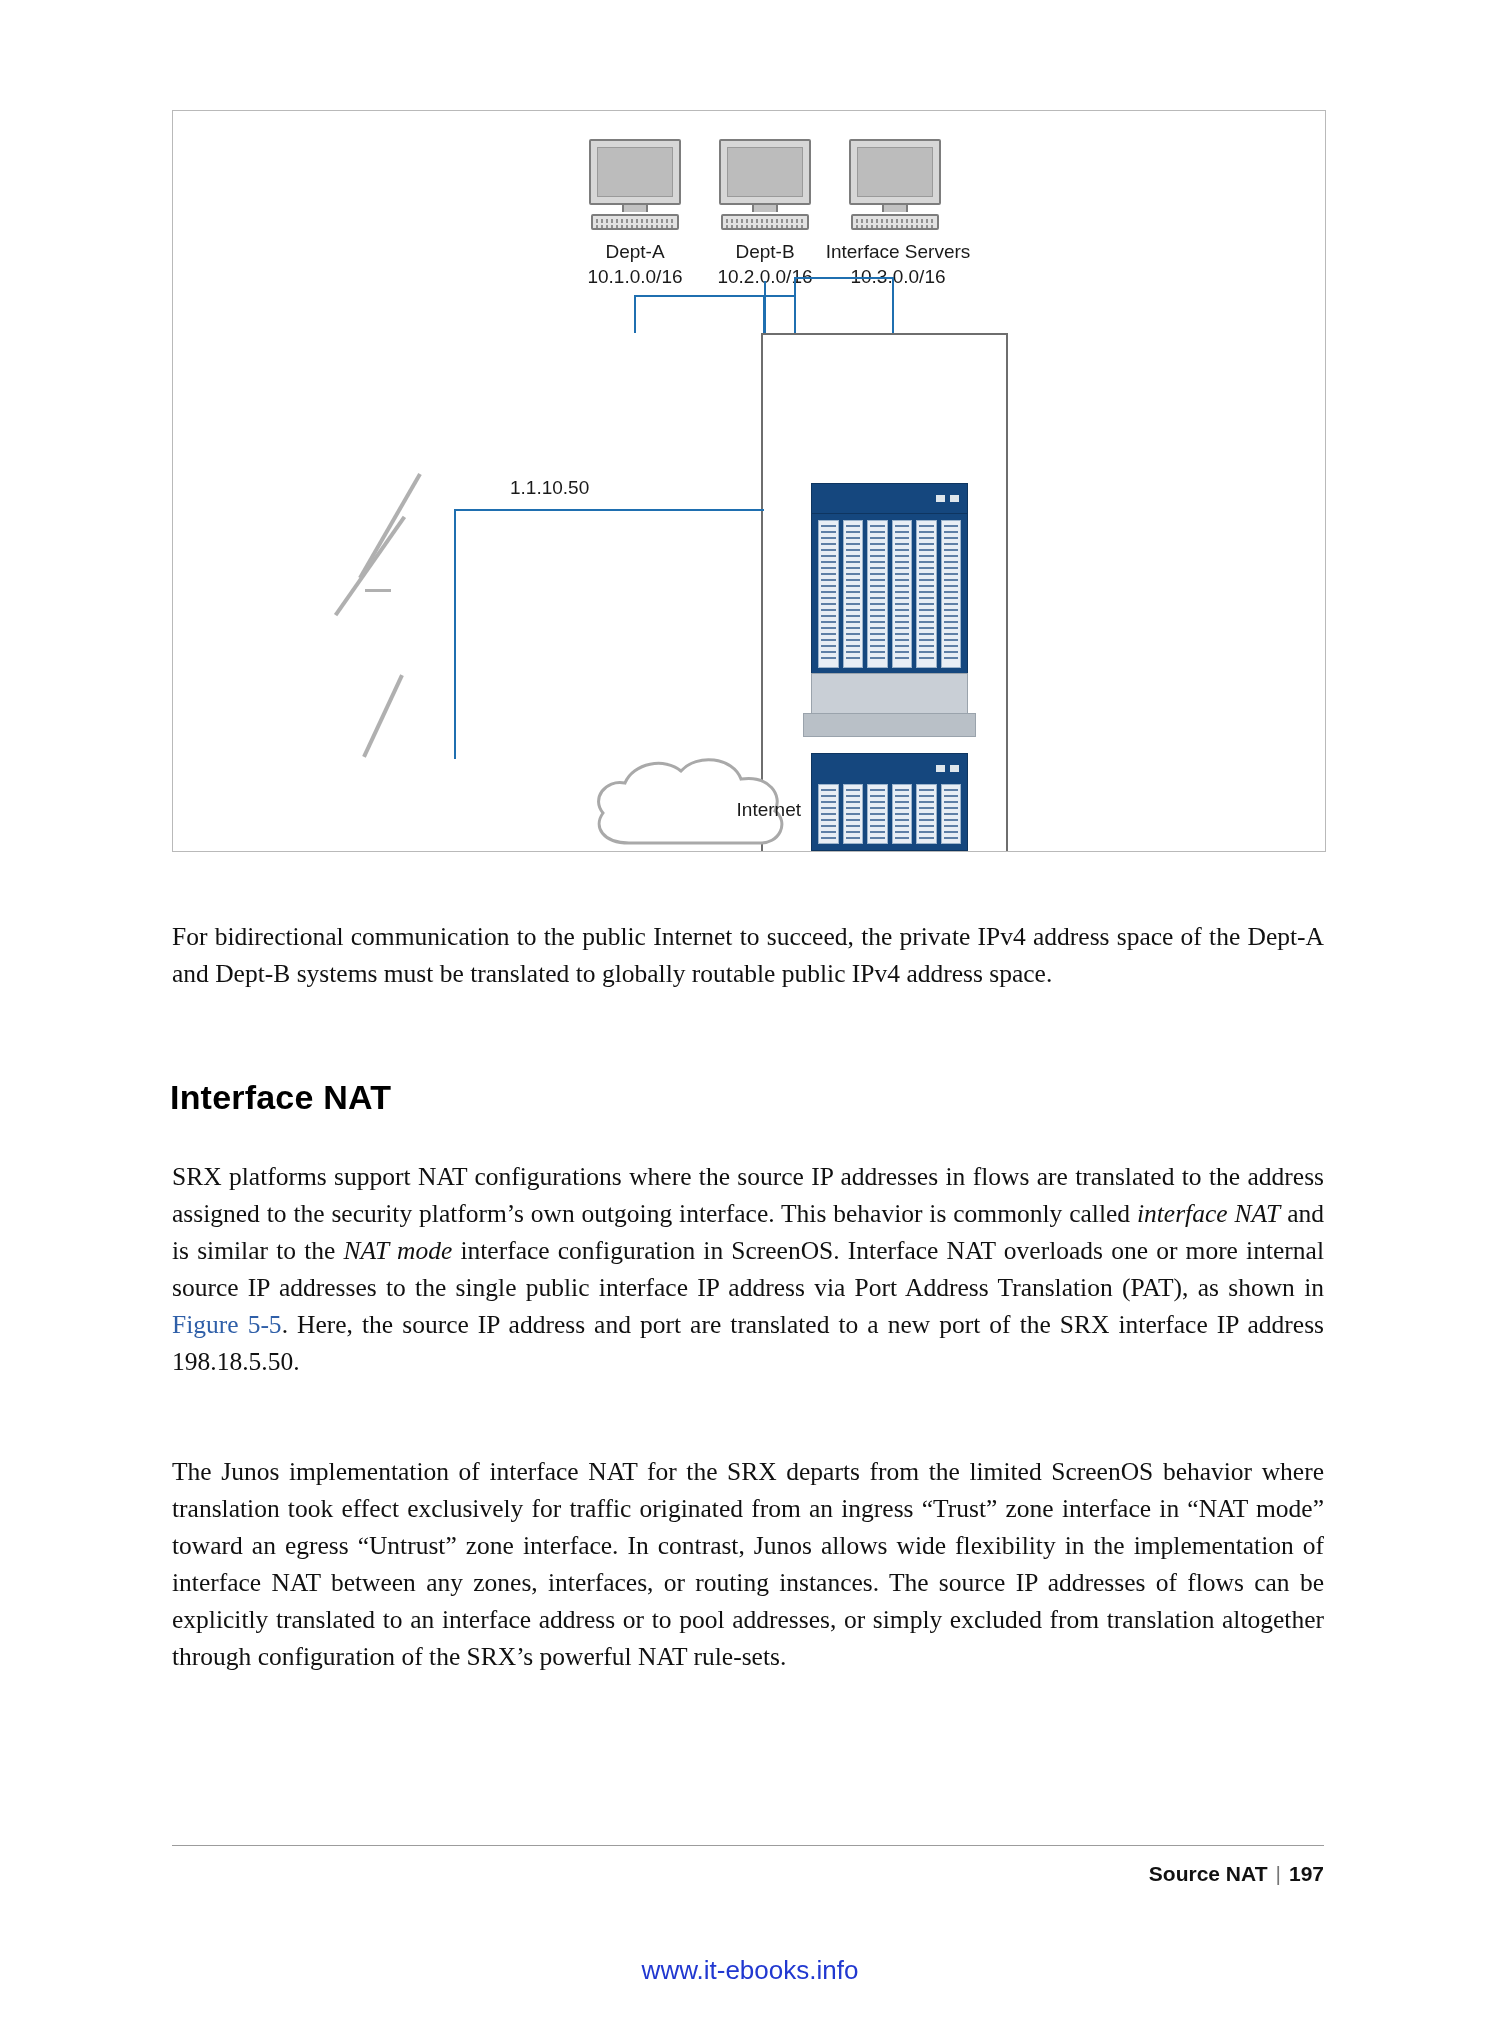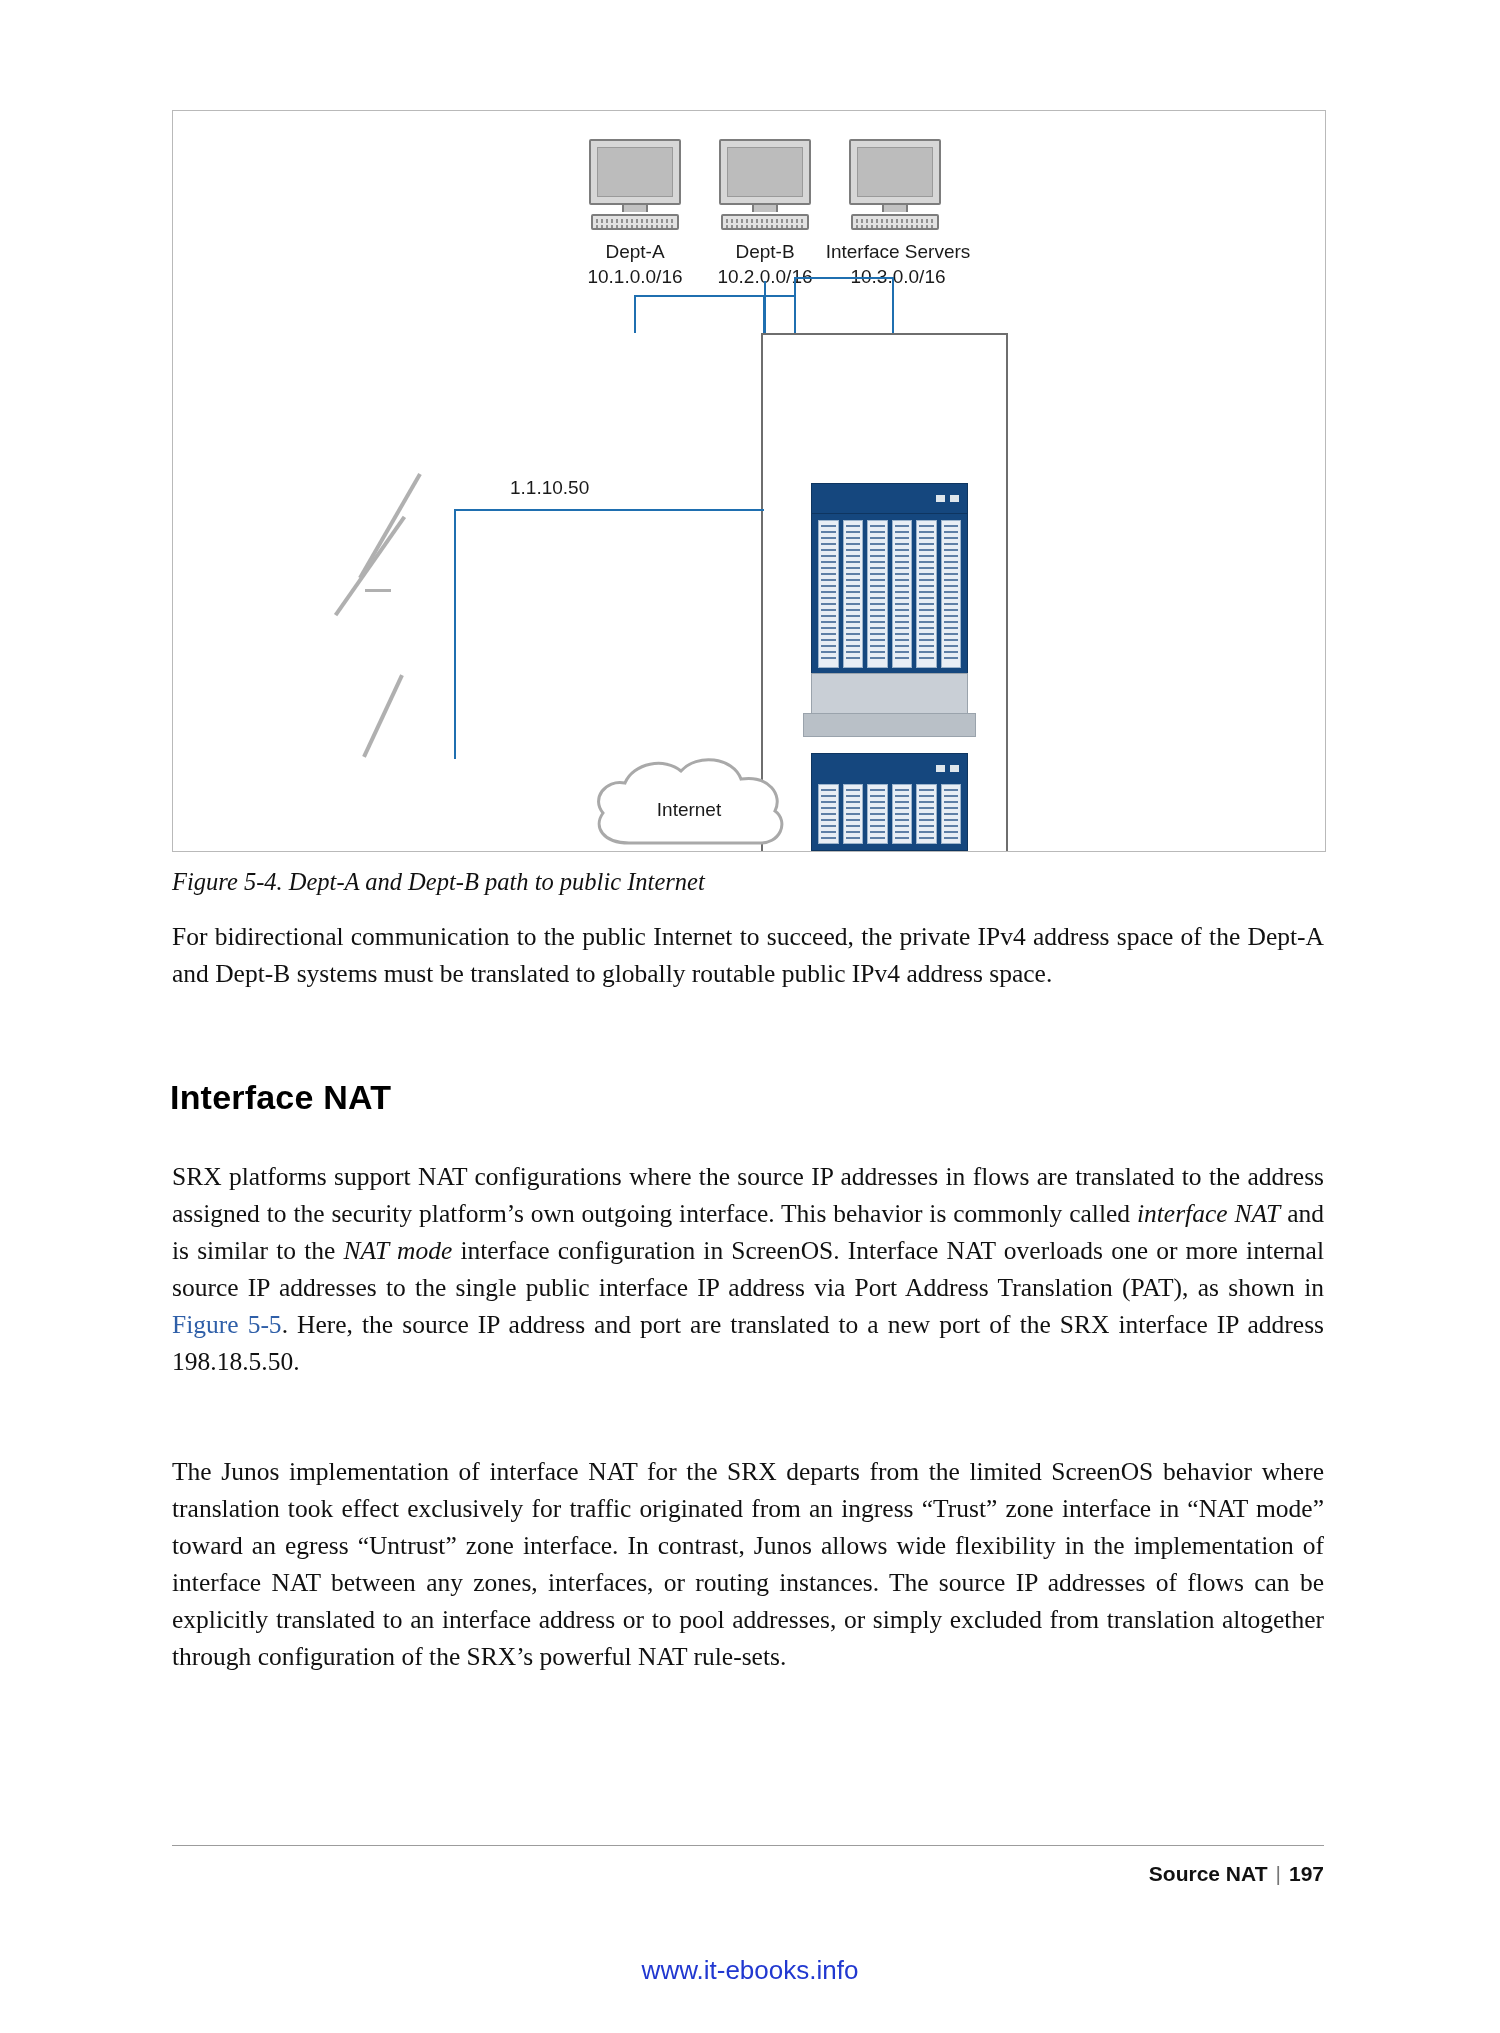--- a/index.html
+++ b/index.html
@@ -210,21 +210,21 @@
     top: 640px;
     width: 224px;
     height: 122px;
   }
   .cloud svg { display: block; }
   .cloud-label {
     position: absolute;
     left: 404px;
     top: 688px;
     width: 224px;
-    text-align: center;
+    text-align: right;
     font-size: 19px;
     color: #1a1a1a;
     font-family: "Liberation Sans", sans-serif;
   }
   .ip-label {
     position: absolute;
     font-size: 19px;
     color: #1a1a1a;
     white-space: nowrap;
     font-family: "Liberation Sans", sans-serif;
@@ -403,21 +403,20 @@
       <div class="spike" style="left:208px; top:560px; width:4px; height:90px; transform:rotate(25deg);"></div>
       <div class="spike" style="left:192px; top:478px; width:26px; height:3px;"></div>
 
       <div class="wire" style="left:281px; top:398px; width:2px; height:250px;"></div>
       <div class="wire" style="left:281px; top:398px; width:310px; height:2px;"></div>
       <div class="ip-label" style="left:337px; top:366px;">1.1.10.50</div>
 
     </div>
   </div>
 
-  <div class="fig-caption">Figure 5-4. Dept-A and Dept-B path to public Internet</div>
 
   <p class="body" style="top:918px;">For bidirectional communication to the public Internet to succeed, the private IPv4 address space of the Dept-A and Dept-B systems must be translated to globally routable public IPv4 address space.</p>
 
   <h2 class="section">Interface NAT</h2>
 
   <p class="body" style="top:1158px;"><span>SRX platforms support NAT configurations where the source IP addresses in flows are translated to the address assigned to the security platform’s own outgoing interface. This behavior is commonly called </span><span class="ital">interface NAT</span><span> and is similar to the </span><span class="ital">NAT mode</span><span> interface configuration in ScreenOS. Interface NAT overloads one or more internal source IP addresses to the single public interface IP address via Port Address Translation (PAT), as shown in </span><span class="xref">Figure 5-5</span><span>. Here, the source IP address and port are translated to a new port of the SRX interface IP address 198.18.5.50.</span></p>
 
   <p class="body" style="top:1453px;">The Junos implementation of interface NAT for the SRX departs from the limited ScreenOS behavior where translation took effect exclusively for traffic originated from an ingress “Trust” zone interface in “NAT mode” toward an egress “Untrust” zone interface. In contrast, Junos allows wide flexibility in the implementation of interface NAT between any zones, interfaces, or routing instances. The source IP addresses of flows can be explicitly translated to an interface address or to pool addresses, or simply excluded from translation altogether through configuration of the SRX’s powerful NAT rule-sets.</p>
 
   <div class="footer-rule"></div>

